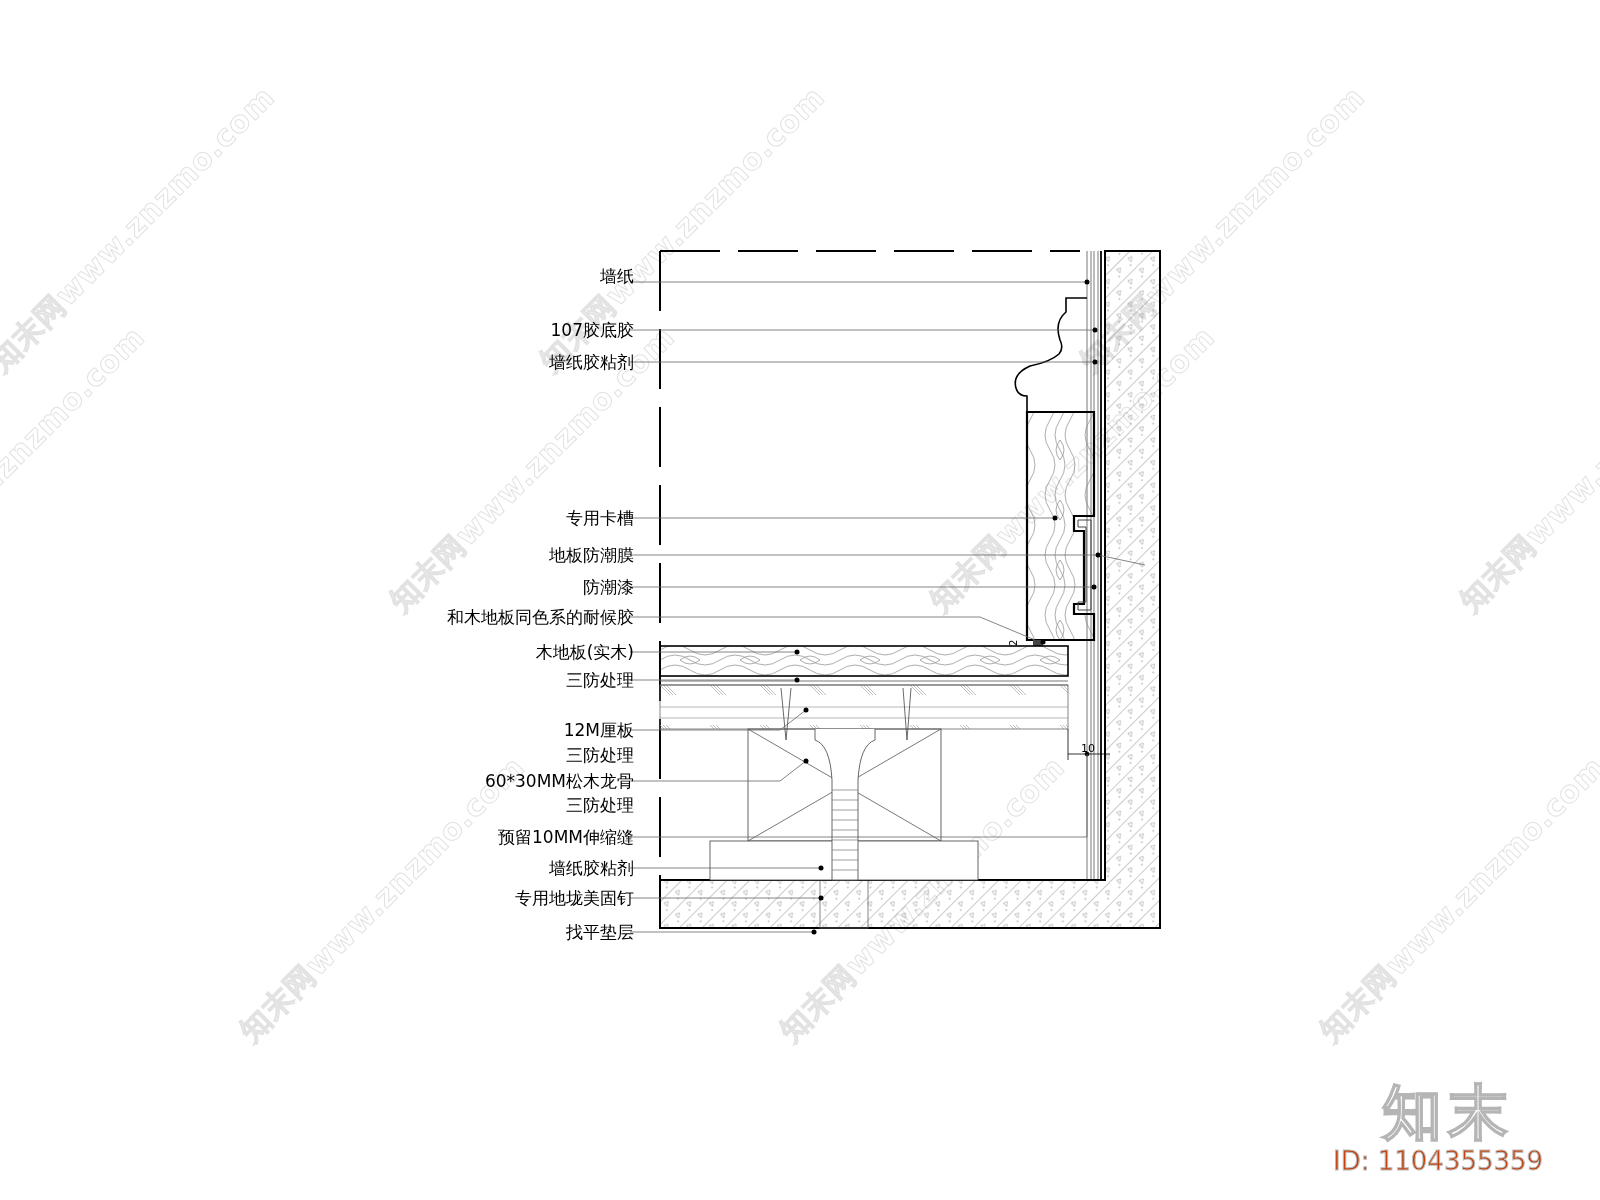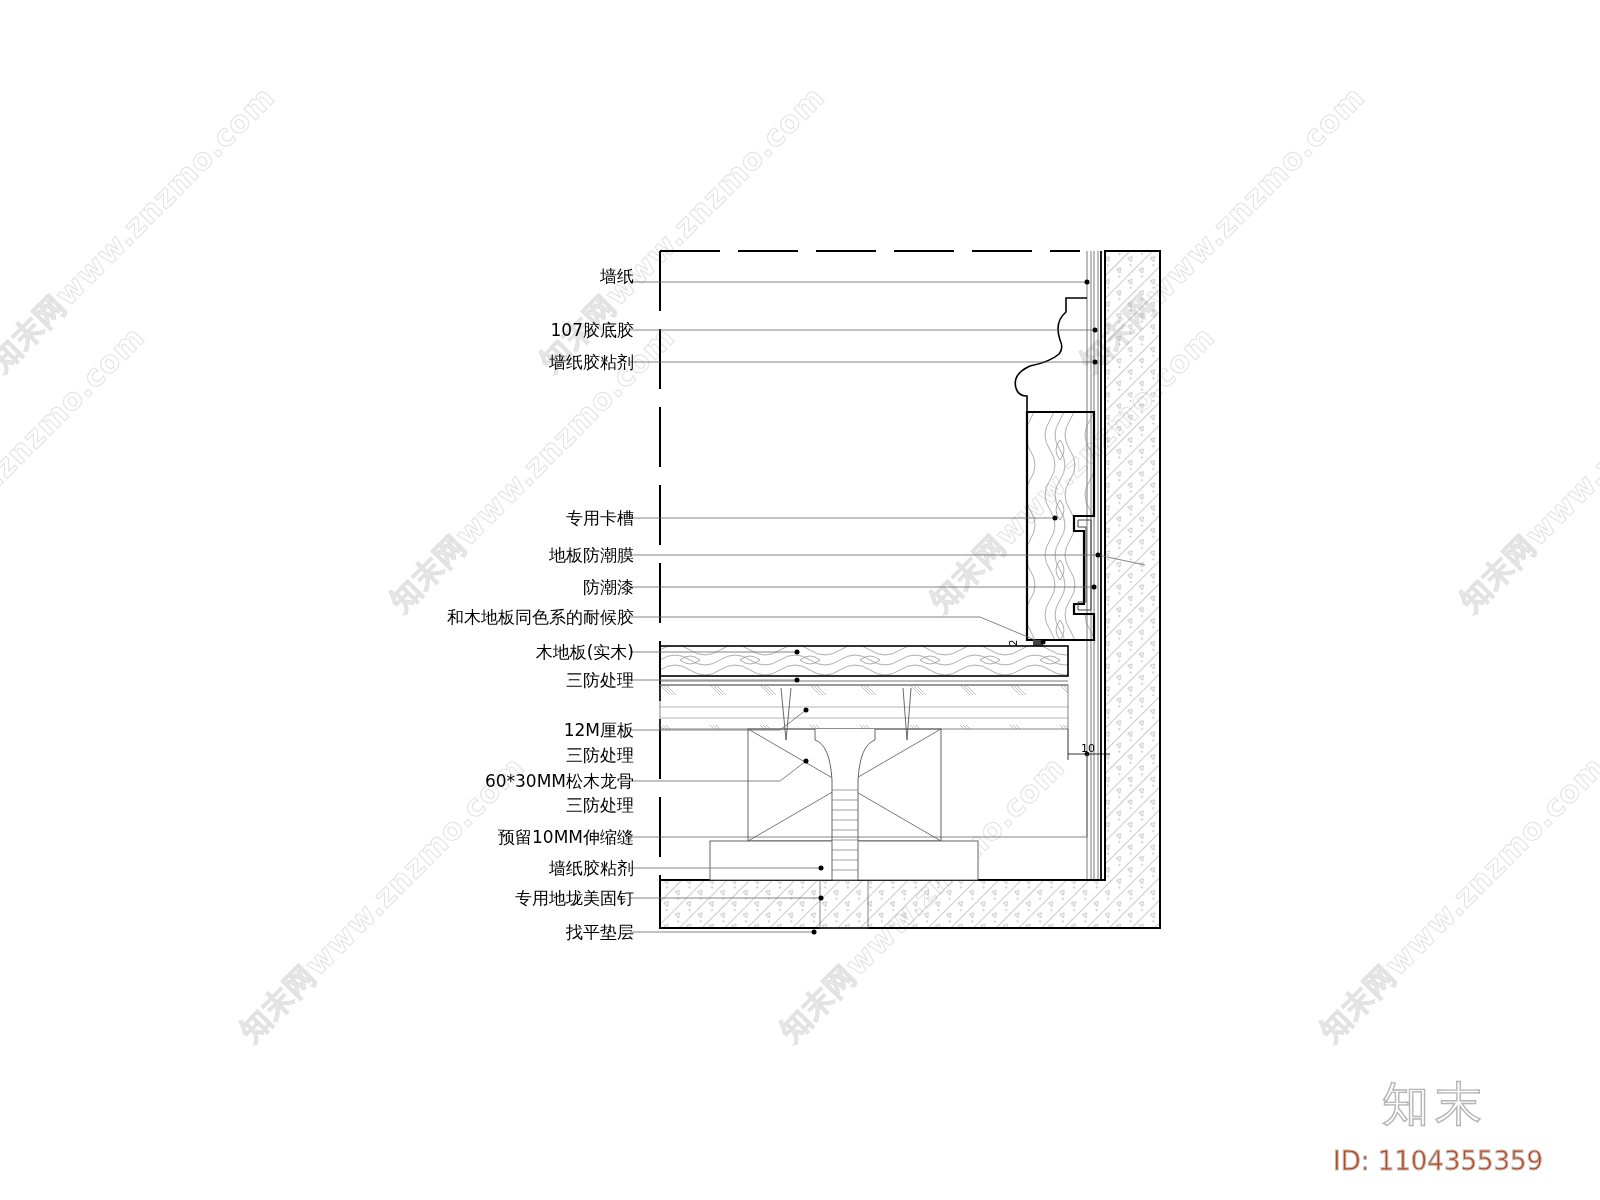--- a/index.html
+++ b/index.html
@@ -1,21 +1,21 @@
 <!DOCTYPE html>
 <html><head>
 <meta charset="utf-8">
 <style>
   html,body{margin:0;padding:0;background:#ffffff;}
   body{width:1600px;height:1200px;position:relative;overflow:hidden;font-family:"DejaVu Sans","Liberation Sans",sans-serif;}
   #stage{position:absolute;left:0;top:0;width:1600px;height:1200px;}
   .label{position:absolute;right:0;font-size:17px;color:#000;white-space:nowrap;line-height:20px;}
   .labels{position:absolute;left:4px;top:0;width:630px;height:1200px;}
   .wm{position:absolute;font-size:30px;font-weight:bold;color:transparent;-webkit-text-stroke:1px #e2e2e2;transform:rotate(-45deg);transform-origin:left bottom;white-space:nowrap;letter-spacing:1px;}
-  .brand{position:absolute;left:1382px;top:1073px;font-size:47px;color:#fff;-webkit-text-stroke:1.4px #b5b5b5;letter-spacing:6px;}
+  .brand{position:absolute;left:1382px;top:1073px;font-size:60px;color:#fff;-webkit-text-stroke:1.4px #b5b5b5;letter-spacing:6px;font-weight:bold;}
   .idtxt{position:absolute;left:1333px;top:1146px;font-size:26px;color:#c2410c;-webkit-text-stroke:1px #bdbdbd;font-family:"DejaVu Sans",sans-serif;}
   svg text{font-family:"DejaVu Sans",sans-serif;}
 </style>
 </head>
 <body>
 
 <div id="stage">
 
   <div class="wm" style="left:10px;top:340px;">知末网www.znzmo.com</div>
   <div class="wm" style="left:560px;top:340px;">知末网www.znzmo.com</div>

